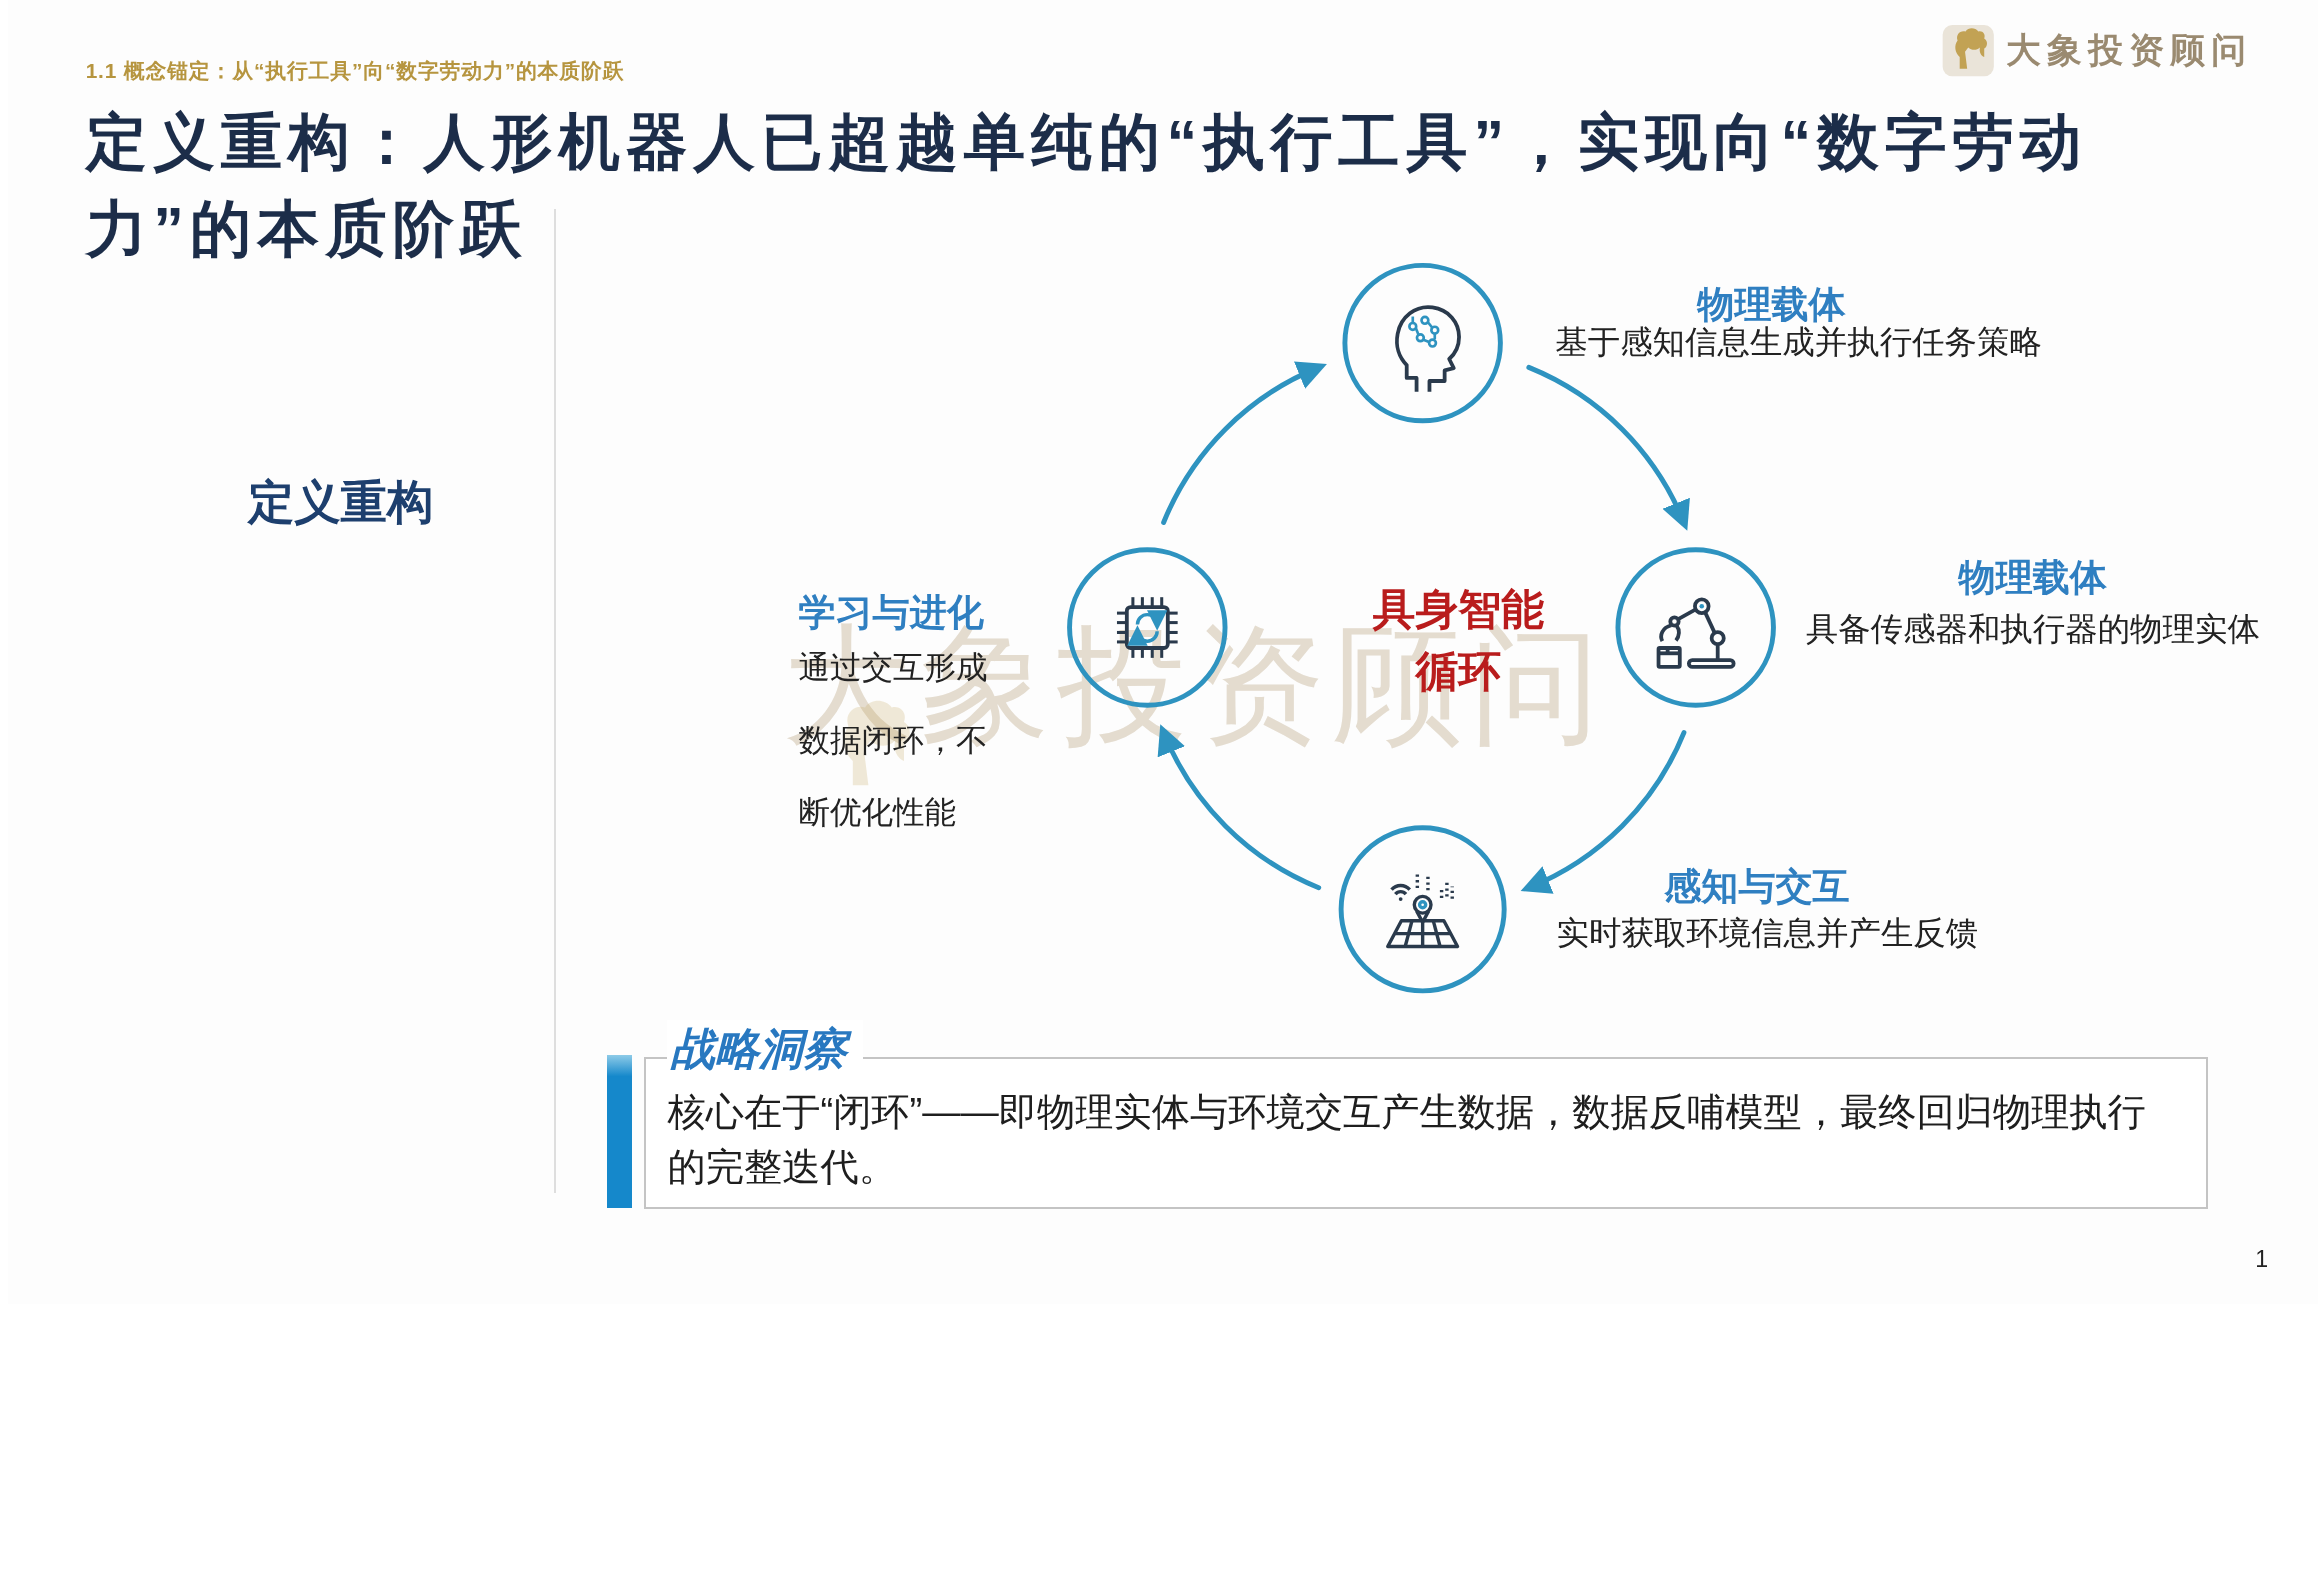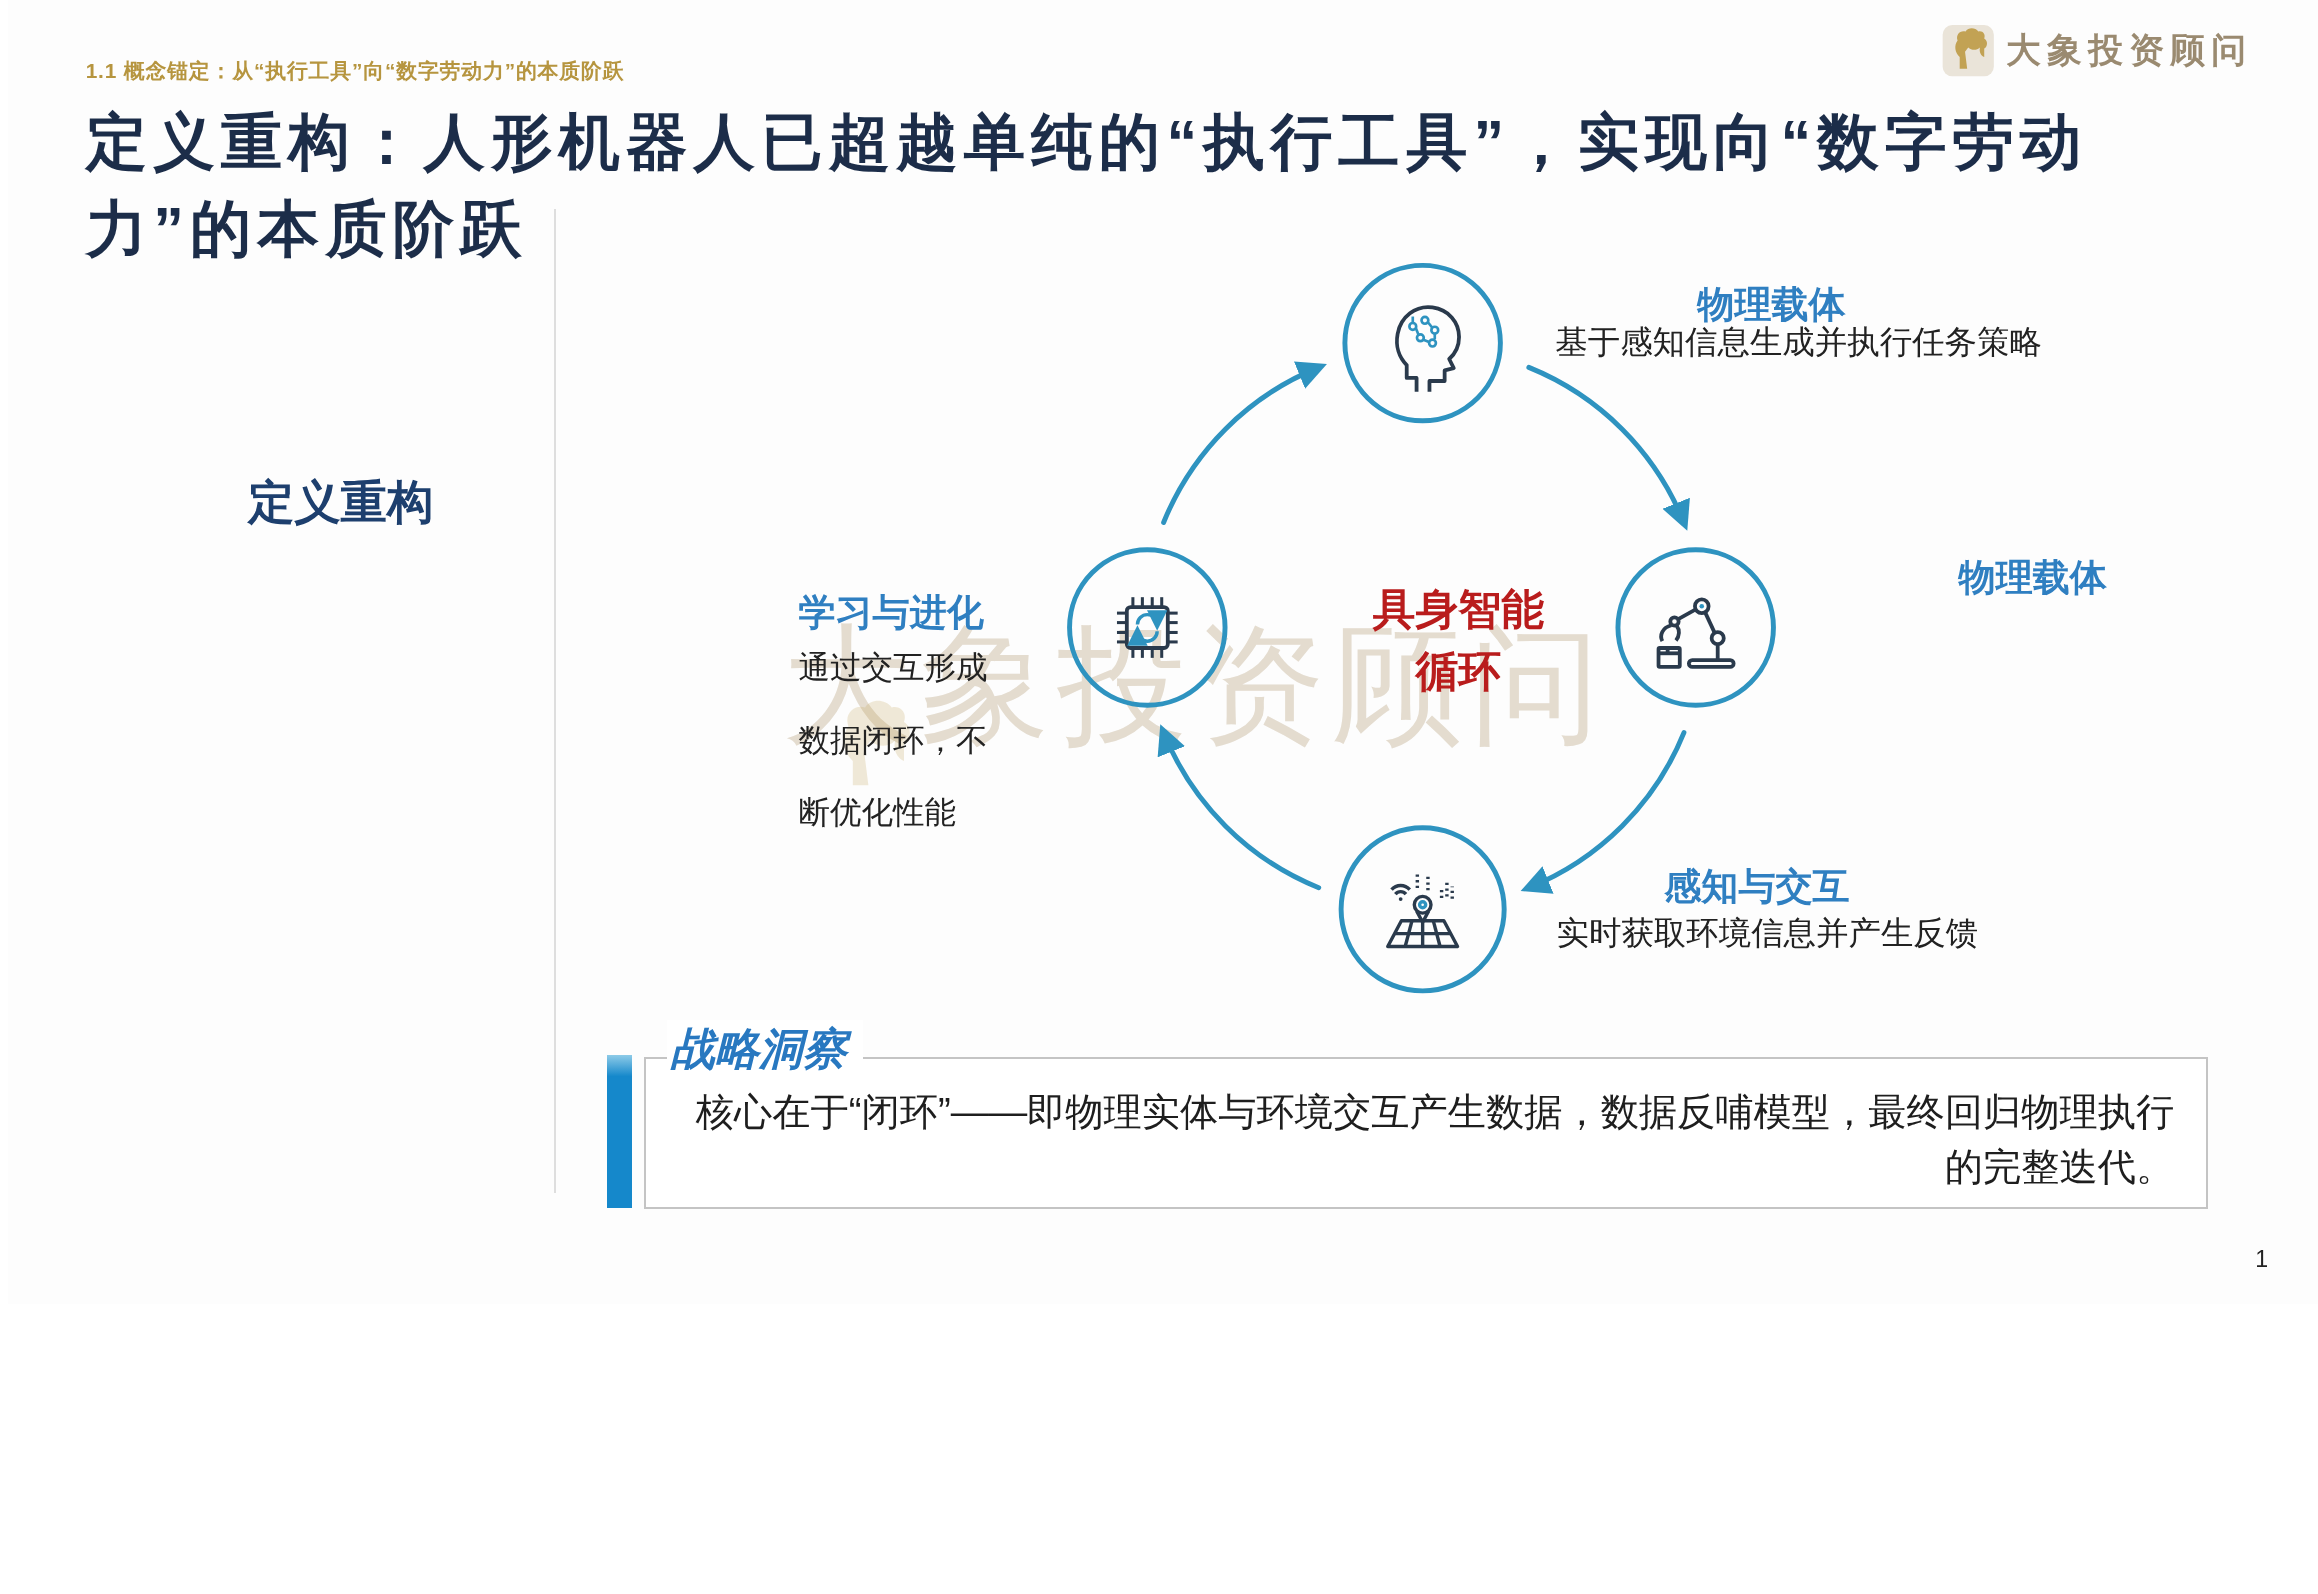--- a/index.html
+++ b/index.html
@@ -28,21 +28,21 @@
   .ndesc.multi{white-space:pre-line;line-height:2.3;font-size:1.36vw;}
   .center-label{position:absolute;left:62.57%;top:44.3%;transform:translateX(-50%);text-align:center;
                 font-size:1.85vw;font-weight:700;color:#b91c1c;line-height:1.45;white-space:pre-line;z-index:5;}
   .ins-bar{position:absolute;left:25.85%;top:80.9%;width:1.06%;height:11.75%;z-index:4;
            background:linear-gradient(#8ecbe8 0%,#1588cb 14%,#1588cb 100%);}
   .ins-box{position:absolute;left:27.42%;top:81.05%;width:67.5%;height:11.65%;background:#fff;
            border:.1vw solid #c4c4c4;box-sizing:border-box;z-index:4;}
   .ins-title{position:absolute;left:28.45%;top:78.2%;font-size:1.9vw;font-weight:700;color:#2878c0;
              background:#fff;padding:0 .7vw 0 .15vw;z-index:5;white-space:nowrap;font-style:italic;}
   .ins-body{position:absolute;left:28.45%;top:83.1%;width:65vw;font-size:1.65vw;line-height:1.45;
-            color:#1e1e1e;z-index:5;text-align:right;}
+            color:#1e1e1e;z-index:5;}
   .page-num{position:absolute;right:2.5%;top:95.5%;font-size:1vw;color:#222;z-index:3;}
 </style>
 </head>
 <body>
 
 <div class="slide">
 
   <div class="eyebrow">1.1 概念锚定：从“执行工具”向“数字劳动力”的本质阶跃</div>
   <h1 class="title">定义重构：人形机器人已超越单纯的“执行工具”，实现向“数字劳动力”的本质阶跃</h1>
 
@@ -161,20 +161,21 @@
         <path d="M-26 -8 A26 26 0 0 1 26 -8" marker-end="url(#arrow)"></path>
         <path d="M26 10 A26 26 0 0 1 -26 10" marker-end="url(#arrow)"></path>
       </g>
     </g>
   </svg>
 
   <div class="lbl" style="left:72.88%;top:21.5%;">物理载体</div>
   <div class="ndesc" style="left:66.75%;top:24.6%;">基于感知信息生成并执行任务策略</div>
 
   <div class="lbl" style="left:87.35%;top:42.4%;transform:translateX(-50%);">物理载体</div>
+  <div class="ndesc" style="left:87.35%;top:46.6%;transform:translateX(-50%);">具备传感器和执行器的物理实体</div>
 
   <div class="lbl" style="left:75.45%;top:66.1%;transform:translateX(-50%);">感知与交互</div>
   <div class="ndesc" style="left:75.9%;top:69.9%;transform:translateX(-50%);">实时获取环境信息并产生反馈</div>
 
   <div class="lbl" style="left:34.1%;top:45.1%;">学习与进化</div>
   <div class="ndesc multi" style="left:34.1%;top:48.4%;">通过交互形成
 数据闭环，不
 断优化性能</div>
 
   <div class="center-label">具身智能

